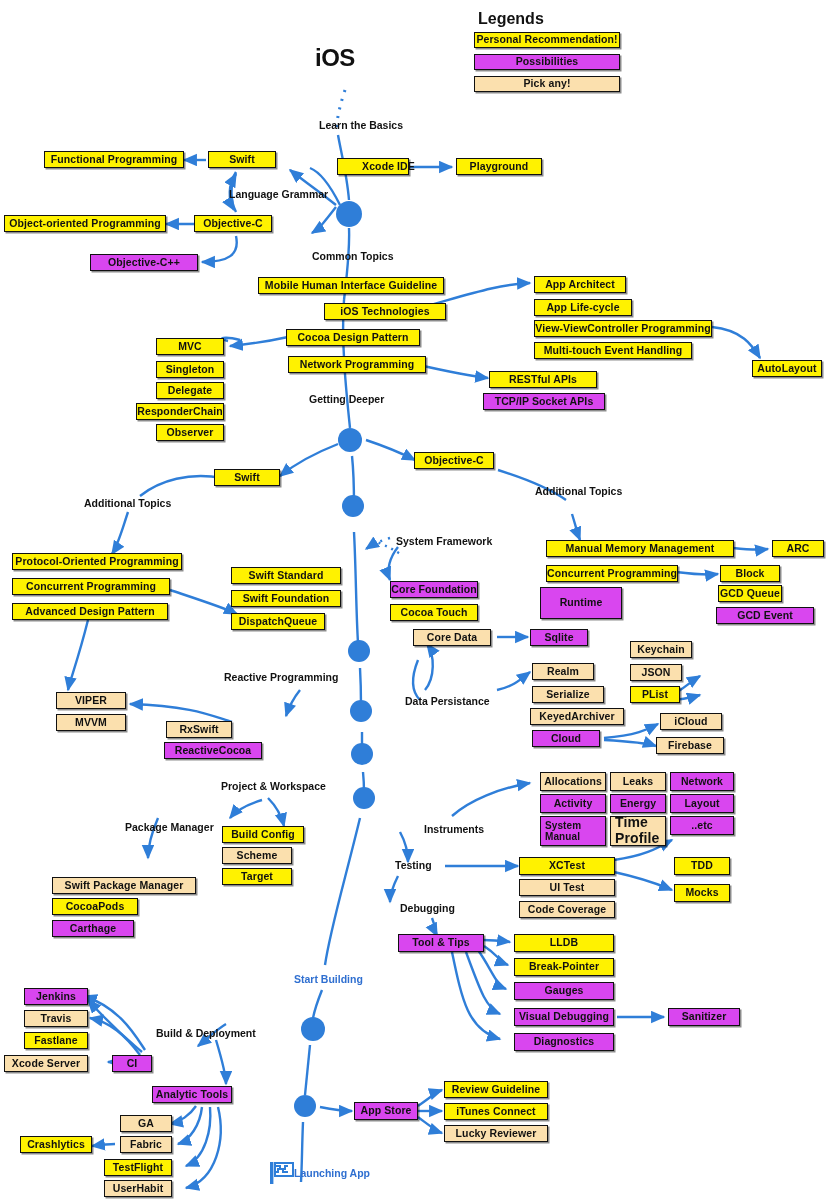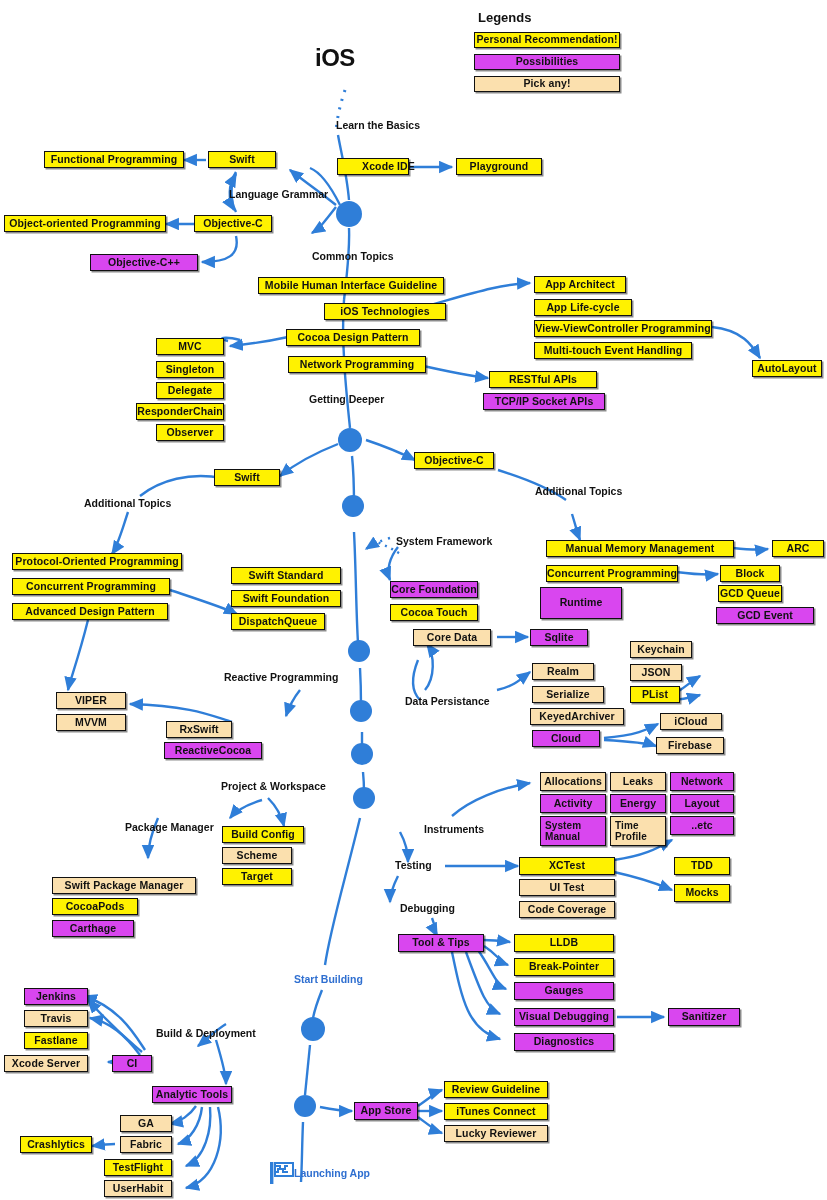--- a/index.html
+++ b/index.html
@@ -37,21 +37,21 @@
     white-space:nowrap;
   }
   .label.blue{color:#2f6fd0;}
   .title-ios{
     position:absolute;
     font-size:24px;
     font-weight:bold;
     color:#111;
     letter-spacing:-.5px;
   }
-  .legend-title{position:absolute;font-size:13px;font-weight:bold;color:#111;}
+  .legend-title{position:absolute;font-size:16px;font-weight:bold;color:#111;}
 </style>
 </head>
 <body>
 
 <div id="canvas">
 
   <svg id="edges" viewBox="0 0 827 1200">
     <defs>
       <marker id="ar" markerWidth="7" markerHeight="7" refX="5.4" refY="2.6" orient="auto">
         <path d="M0,0 L6,2.6 L0,5.2 Z" fill="#2f7ed8"></path>
@@ -179,21 +179,21 @@
     </g>
   </svg>
 
   <div class="title-ios" style="left:315px;top:44px;">iOS</div>
 
   <div class="legend-title" style="left:478px;top:10px;">Legends</div>
   <div class="node" style="left:474px;top:32px;width:146px;height:16px;">Personal Recommendation!</div>
   <div class="node gray" style="left:474px;top:54px;width:146px;height:16px;">Possibilities</div>
   <div class="node peach" style="left:474px;top:76px;width:146px;height:16px;">Pick any!</div>
 
-  <div class="label" style="left:312px;top:119px;padding-left:24px;">Learn the Basics</div>
+  <div class="label" style="left:295px;top:119px;padding-left:24px;">Learn the Basics</div>
   <div class="label" style="left:229px;top:188px;">Language Grammar</div>
   <div class="label" style="left:312px;top:250px;">Common Topics</div>
   <div class="label" style="left:309px;top:393px;">Getting Deeper</div>
   <div class="label" style="left:84px;top:497px;">Additional Topics</div>
   <div class="label" style="left:535px;top:485px;">Additional Topics</div>
   <div class="label" style="left:396px;top:535px;">System Framework</div>
   <div class="label" style="left:224px;top:671px;">Reactive Programming</div>
   <div class="label" style="left:405px;top:695px;">Data Persistance</div>
   <div class="label" style="left:221px;top:780px;">Project &amp; Workspace</div>
   <div class="label" style="left:96px;top:821px;padding-left:29px;">Package Manager</div>
@@ -276,21 +276,21 @@
   <div class="node" style="left:52px;top:898px;width:86px;height:17px;">CocoaPods</div>
   <div class="node gray" style="left:52px;top:920px;width:82px;height:17px;">Carthage</div>
 
   <div class="node peach" style="left:540px;top:772px;width:66px;height:19px;">Allocations</div>
   <div class="node peach" style="left:610px;top:772px;width:56px;height:19px;">Leaks</div>
   <div class="node gray" style="left:670px;top:772px;width:64px;height:19px;">Network</div>
   <div class="node gray" style="left:540px;top:794px;width:66px;height:19px;">Activity</div>
   <div class="node gray" style="left:610px;top:794px;width:56px;height:19px;">Energy</div>
   <div class="node gray" style="left:670px;top:794px;width:64px;height:19px;">Layout</div>
   <div class="node gray wrap" style="left:540px;top:816px;width:66px;height:30px;font-size:10px;">System Manual</div>
-  <div class="node peach wrap" style="left:610px;top:816px;width:56px;height:30px;font-size:10px;">Time Profile</div>
+  <div class="node peach wrap" style="left:610px;top:816px;width:56px;height:30px;font-size:14px;">Time Profile</div>
   <div class="node gray" style="left:670px;top:816px;width:64px;height:19px;">..etc</div>
 
   <div class="node" style="left:519px;top:857px;width:96px;height:18px;">XCTest</div>
   <div class="node peach" style="left:519px;top:879px;width:96px;height:17px;">UI Test</div>
   <div class="node peach" style="left:519px;top:901px;width:96px;height:17px;">Code Coverage</div>
   <div class="node" style="left:674px;top:857px;width:56px;height:18px;">TDD</div>
   <div class="node" style="left:674px;top:884px;width:56px;height:18px;">Mocks</div>
 
   <div class="node gray" style="left:398px;top:934px;width:86px;height:18px;">Tool &amp; Tips</div>
   <div class="node" style="left:514px;top:934px;width:100px;height:18px;">LLDB</div>

